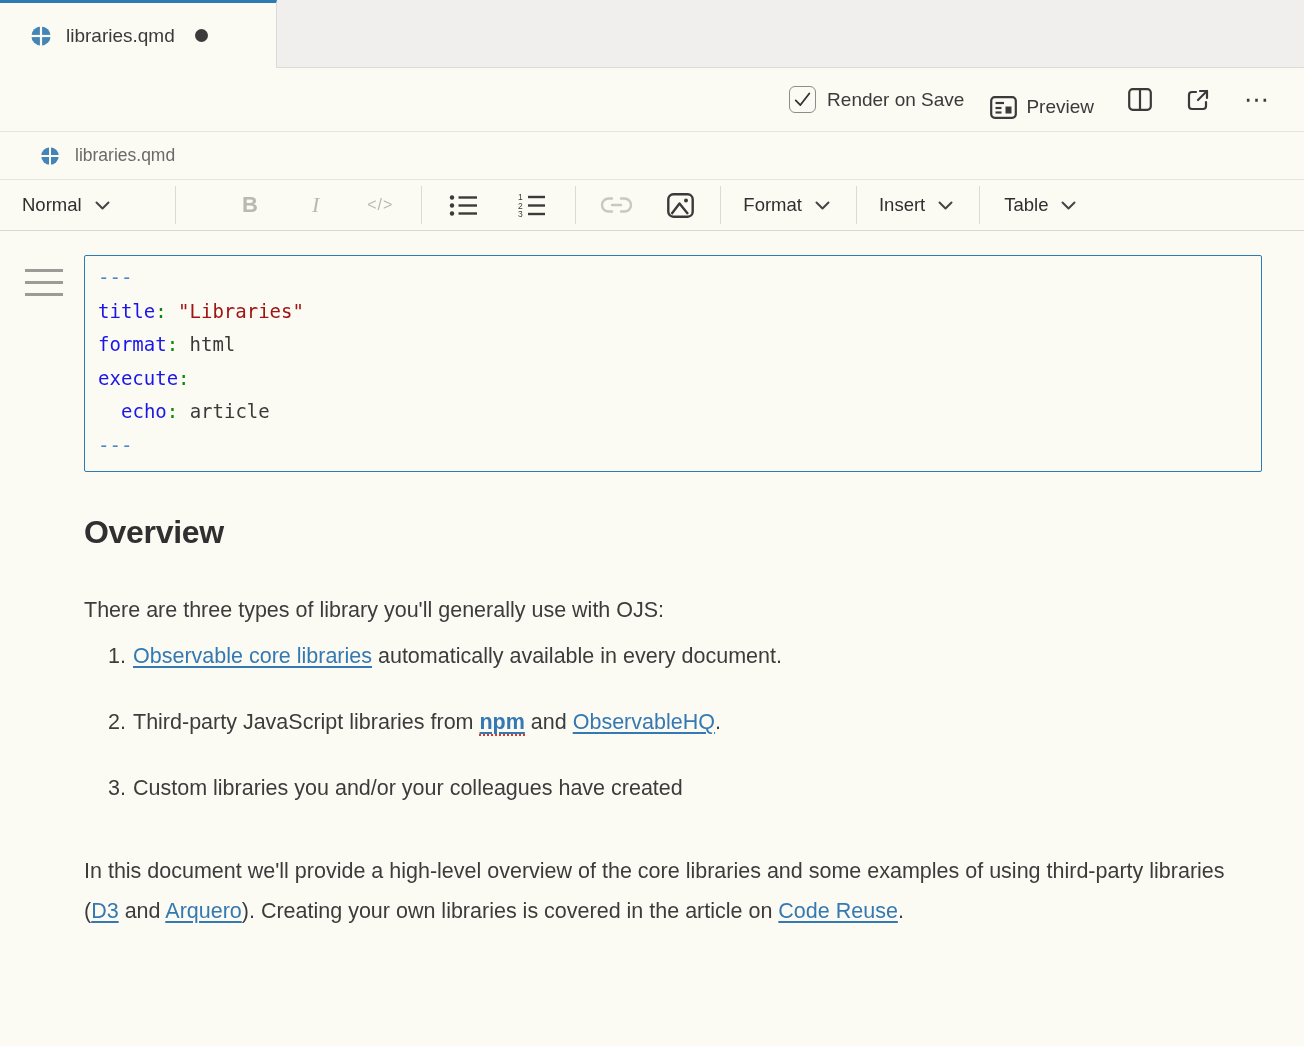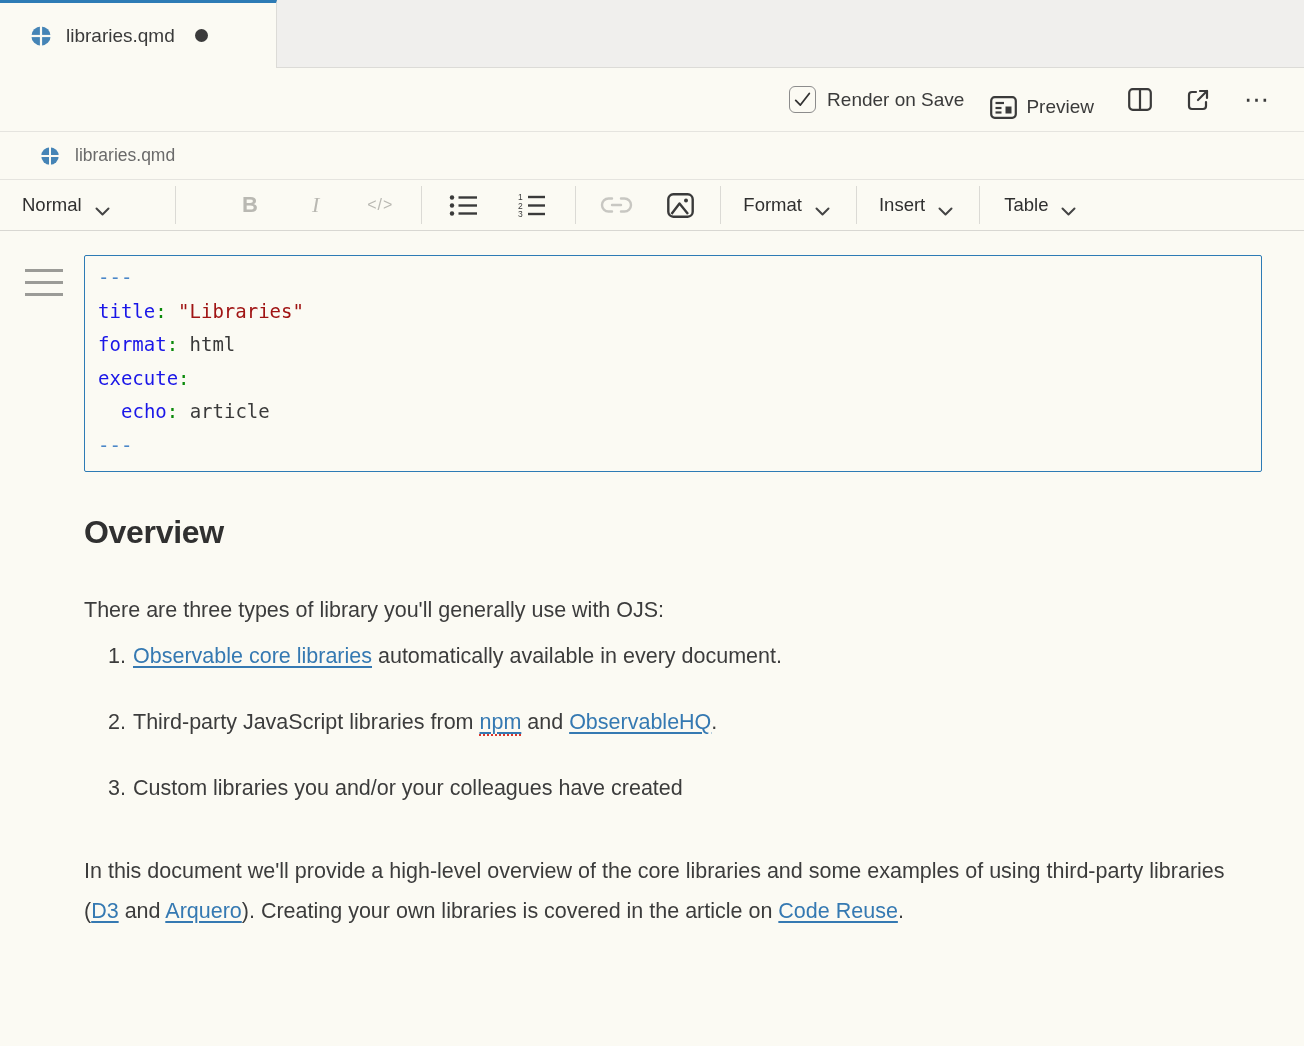--- a/index.html
+++ b/index.html
@@ -37,21 +37,21 @@
   .tool-btn { display:flex; align-items:center; gap:9px; border:none; background:none; cursor:pointer; }
   .tool-btn .lbl { font-size:19px; color:#3a3a3a; }
   .preview-btn { margin-left:26px;margin-top:15px; }
   .icon-btn { margin-left:34px; background:none; border:none; cursor:pointer; display:flex; align-items:center; }
   .ellipsis { font-size:25px; color:#3a3a3a; letter-spacing:1px; line-height:1; }
   
   .breadcrumb-bar { height:48px; display:flex; align-items:center; padding-left:40px; gap:15px; border-bottom:1px solid #e5e4df; }
   .crumb-name { font-size:17.5px; color:#6a6a6a; }
   
   .format-toolbar { height:51px; display:flex; align-items:center; border-bottom:1px solid #d8d7d2; padding-left:22px; }
-  .menu-btn { display:flex; align-items:flex-end; gap:13px; background:none; border:none; cursor:pointer; }
+  .menu-btn { display:flex; align-items:center; gap:13px; background:none; border:none; cursor:pointer; }
   .menu-btn .lbl { font-size:18.5px; color:#2f2f2f; }
   .vdiv { width:1px; height:38px; background:#dbdad5; }
   .fmt-glyph { background:none; border:none; cursor:pointer; font-size:20px; }
   .glyph-disabled { color:#b9b8b2; }
   .glyph-bold { font-weight:bold; font-size:22px; }
   .glyph-italic { font-family:"Liberation Serif", serif; font-style:italic; font-size:22px; }
   .glyph-code { font-size:16px; letter-spacing:1px; }
   
   .content { position:relative; padding:24px 42px 0 84px; }
   .drag-handle { position:absolute; left:25px; top:38px; width:38px; cursor:grab; }
@@ -71,21 +71,21 @@
   h1.doc-h1 { font-size:32px; font-weight:700; color:#303030; letter-spacing:-0.3px; }
   .h-overview { margin-top:42px; }
   .h-stdlib { margin-top:44px; }
   .doc-p { font-size:21.5px; color:#3c3c3c; line-height:30px; }
   .p-intro { margin-top:44px; }
   .p-closing { margin-top:48px; line-height:40px; max-width:1150px; }
   .doc-ol { margin-top:16px; }
   .ol-item { font-size:21.5px; line-height:30px; color:#3c3c3c; margin-bottom:36px; }
   .ol-num { display:inline-block; width:26px; text-align:right; margin-right:7px; margin-left:16px; }
   .link { color:var(--link_blue,#3579b2); text-decoration:underline; text-underline-offset:3px; cursor:pointer; }
-  .misspell { border-bottom:2px dotted #d9352a; padding-bottom:0px; }
+  .misspell { border-bottom:2px dotted #d9352a; padding-bottom:0px;font-weight:bold; }
   svg { display:block; }
 </style>
 </head>
 <body>
 
 <div class="tab-bar">
   <div class="tab">
     <span>
       <svg width="22" height="22" viewBox="0 0 24 24">
         <circle cx="12" cy="12" r="10.5" fill="#4584b6"></circle>

